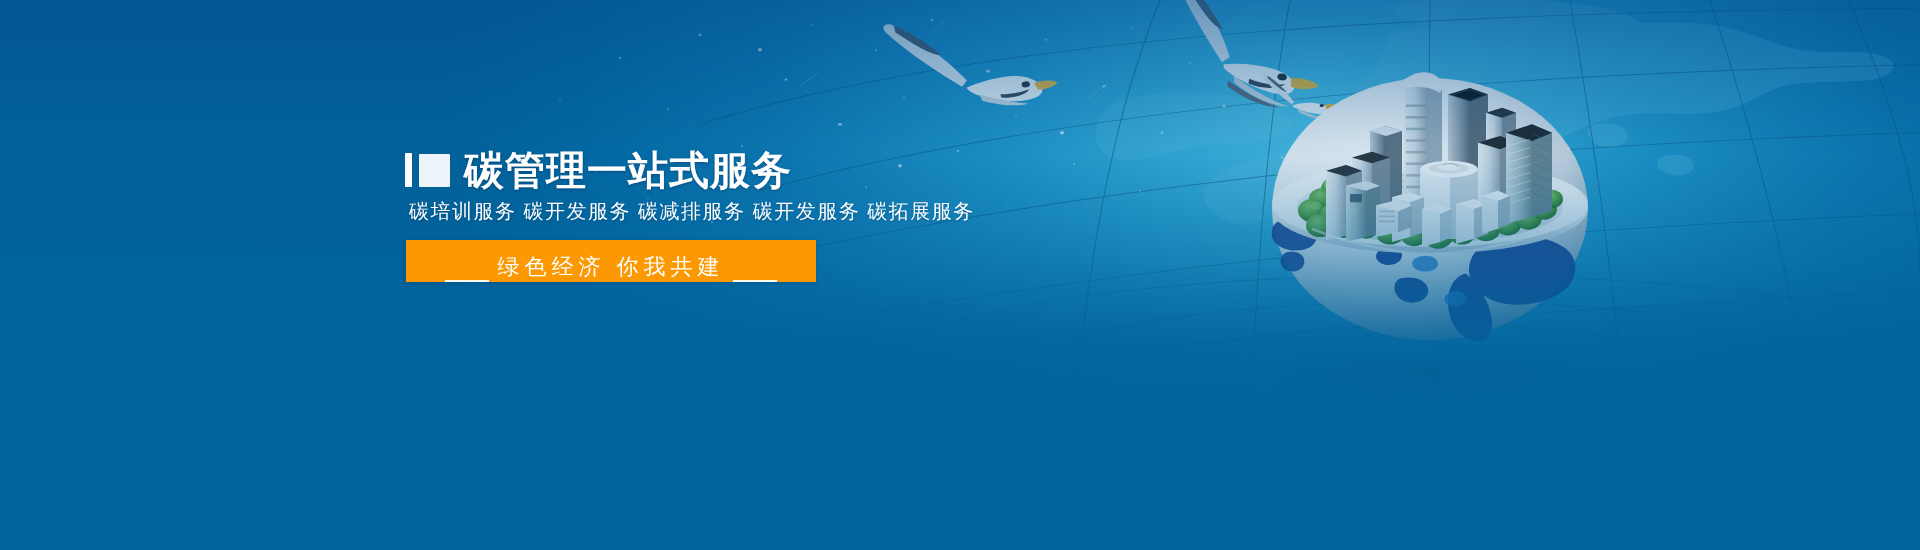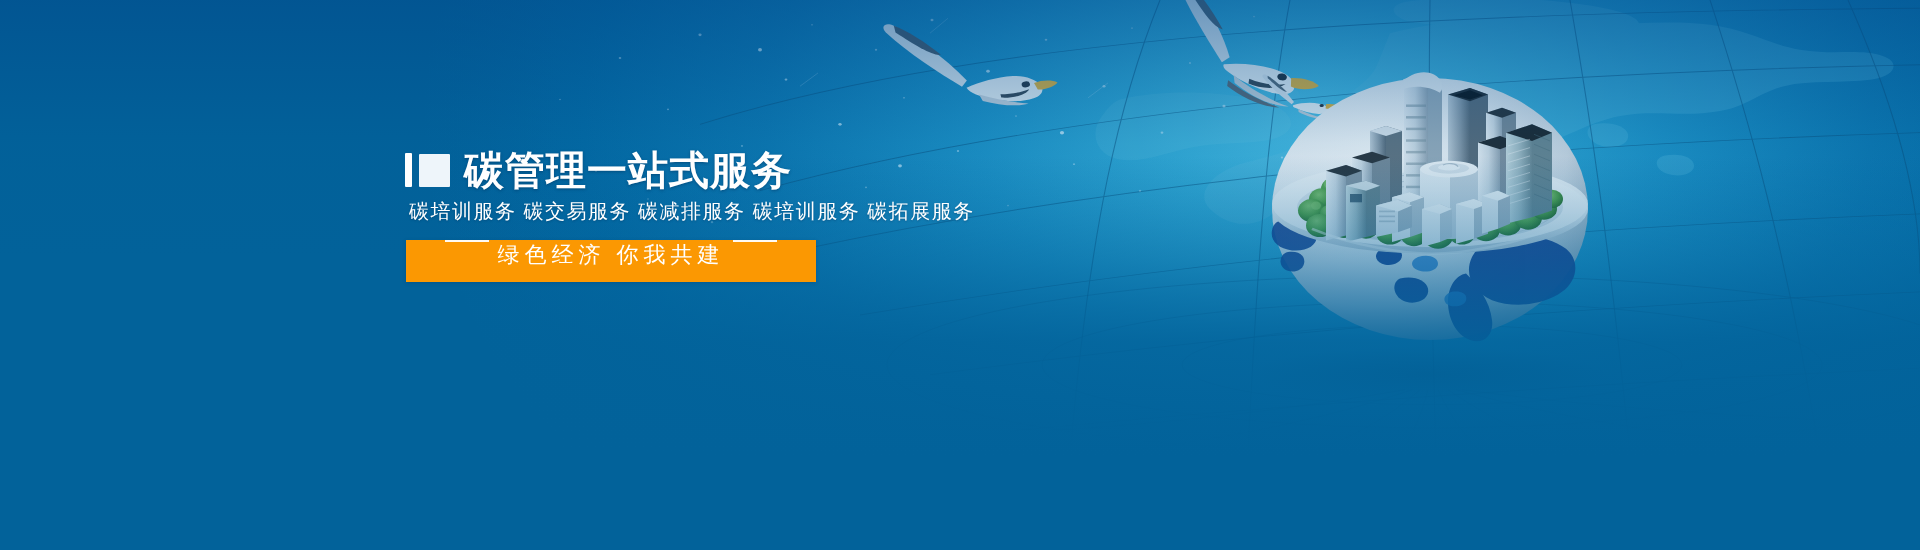--- a/index.html
+++ b/index.html
@@ -56,21 +56,21 @@
   .subtitle{
     margin-top:11px;margin-left:4px;
     font-size:20px;line-height:1;color:#ffffff;
     letter-spacing:1.5px;white-space:nowrap;
     text-shadow:0 1px 2px rgba(0,40,80,.35);
   }
   .ribbon{
     margin-top:19px;margin-left:1px;
     width:410px;height:42px;
     background:#fb9802;
-    display:flex;align-items:flex-start;justify-content:center;
+    display:flex;align-items:flex-end;justify-content:center;
     gap:8px;
     box-shadow:0 1px 4px rgba(0,40,80,.22);
   }
   .ribbon .dash{
     display:inline-block;width:44px;height:2px;background:#ffffff;opacity:.95;
   }
   .ribbon .slogan{
     font-size:22px;color:#ffffff;letter-spacing:5px;white-space:nowrap;
   }
   .en-tag{
@@ -525,21 +525,21 @@
   <div class="content">
 
     <div class="title-row">
       <span class="mark">
         <span class="bar"></span>
           <span class="sq"></span>
       </span>
       <span class="title">碳管理一站式服务</span>
     </div>
 
-    <div class="subtitle">碳培训服务  碳交易服务  碳减排服务  碳培训服务  碳拓展服务</div>
+    <div class="subtitle">碳培训服务  碳开发服务  碳减排服务  碳开发服务  碳拓展服务</div>
 
     <div class="ribbon">
       <span class="dash"></span>
       <span class="slogan">绿色经济  你我共建</span>
       <span class="dash"></span>
     </div>
 
   </div>
 
 </div>

